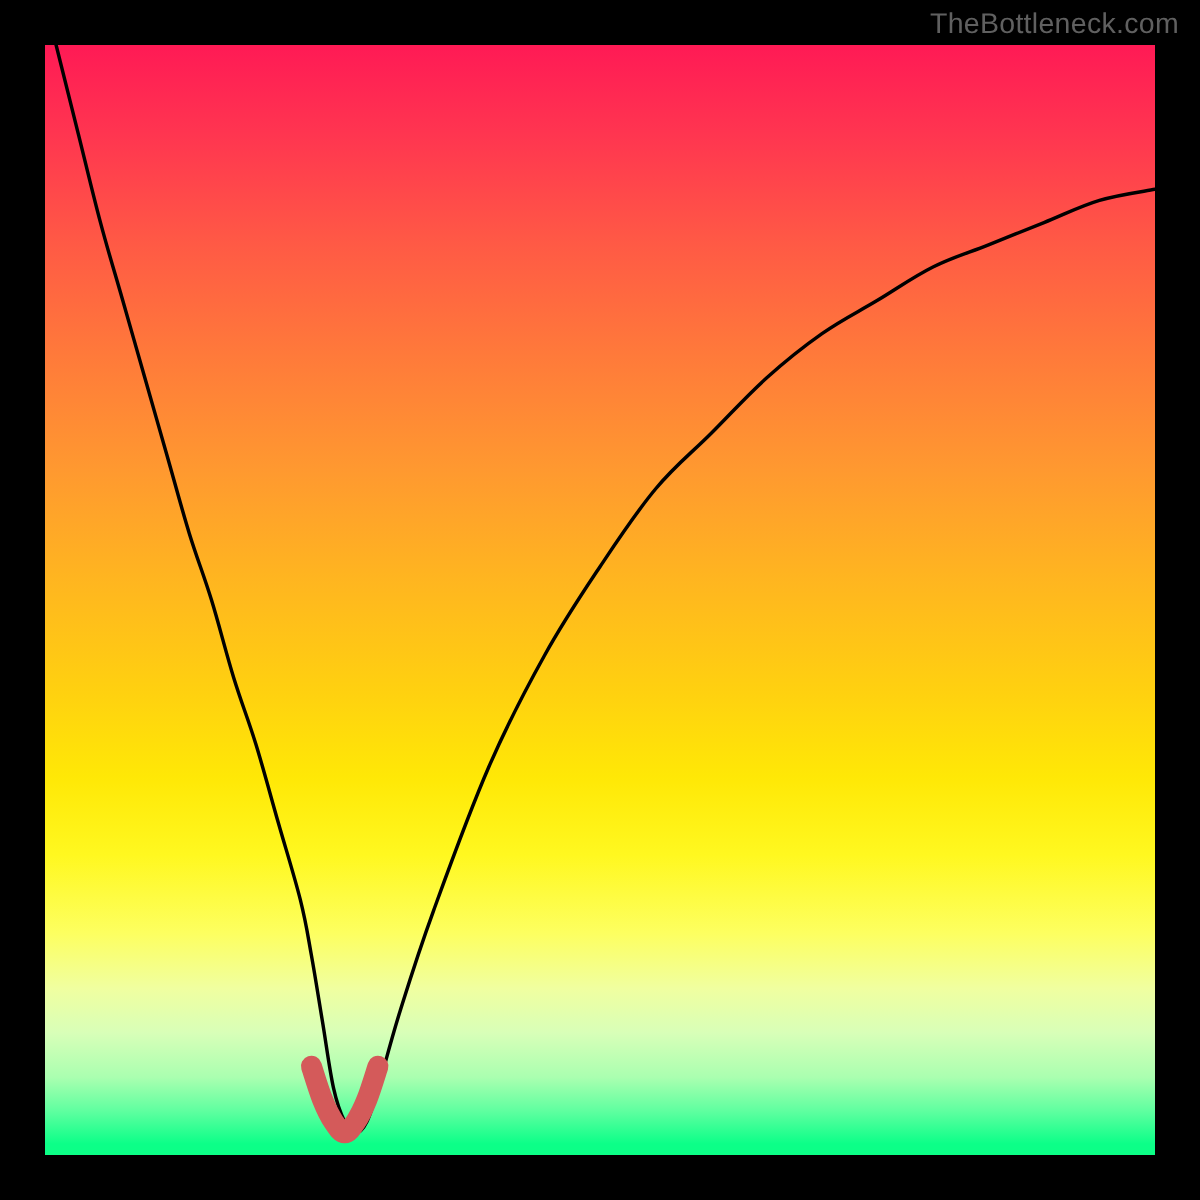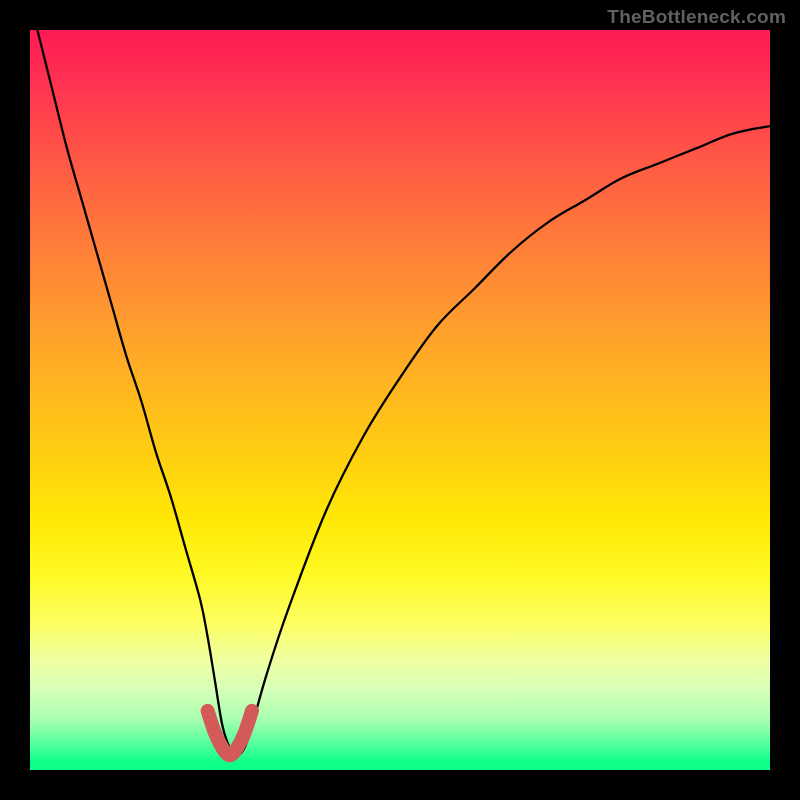--- a/index.html
+++ b/index.html
@@ -36,21 +36,21 @@
       #0cff88 99%,
       #0cff86 100%
     );
   }
   .watermark {
     position: absolute;
     top: 6px;
     right: 14px;
     color: #606060;
     font-size: 19px;
-    font-weight: 700;
+    font-weight: 400;
     letter-spacing: 0.2px;
   }
   svg {
     position: absolute;
     left: 0;
     top: 0;
   }
 </style>
 </head>
 <body>

